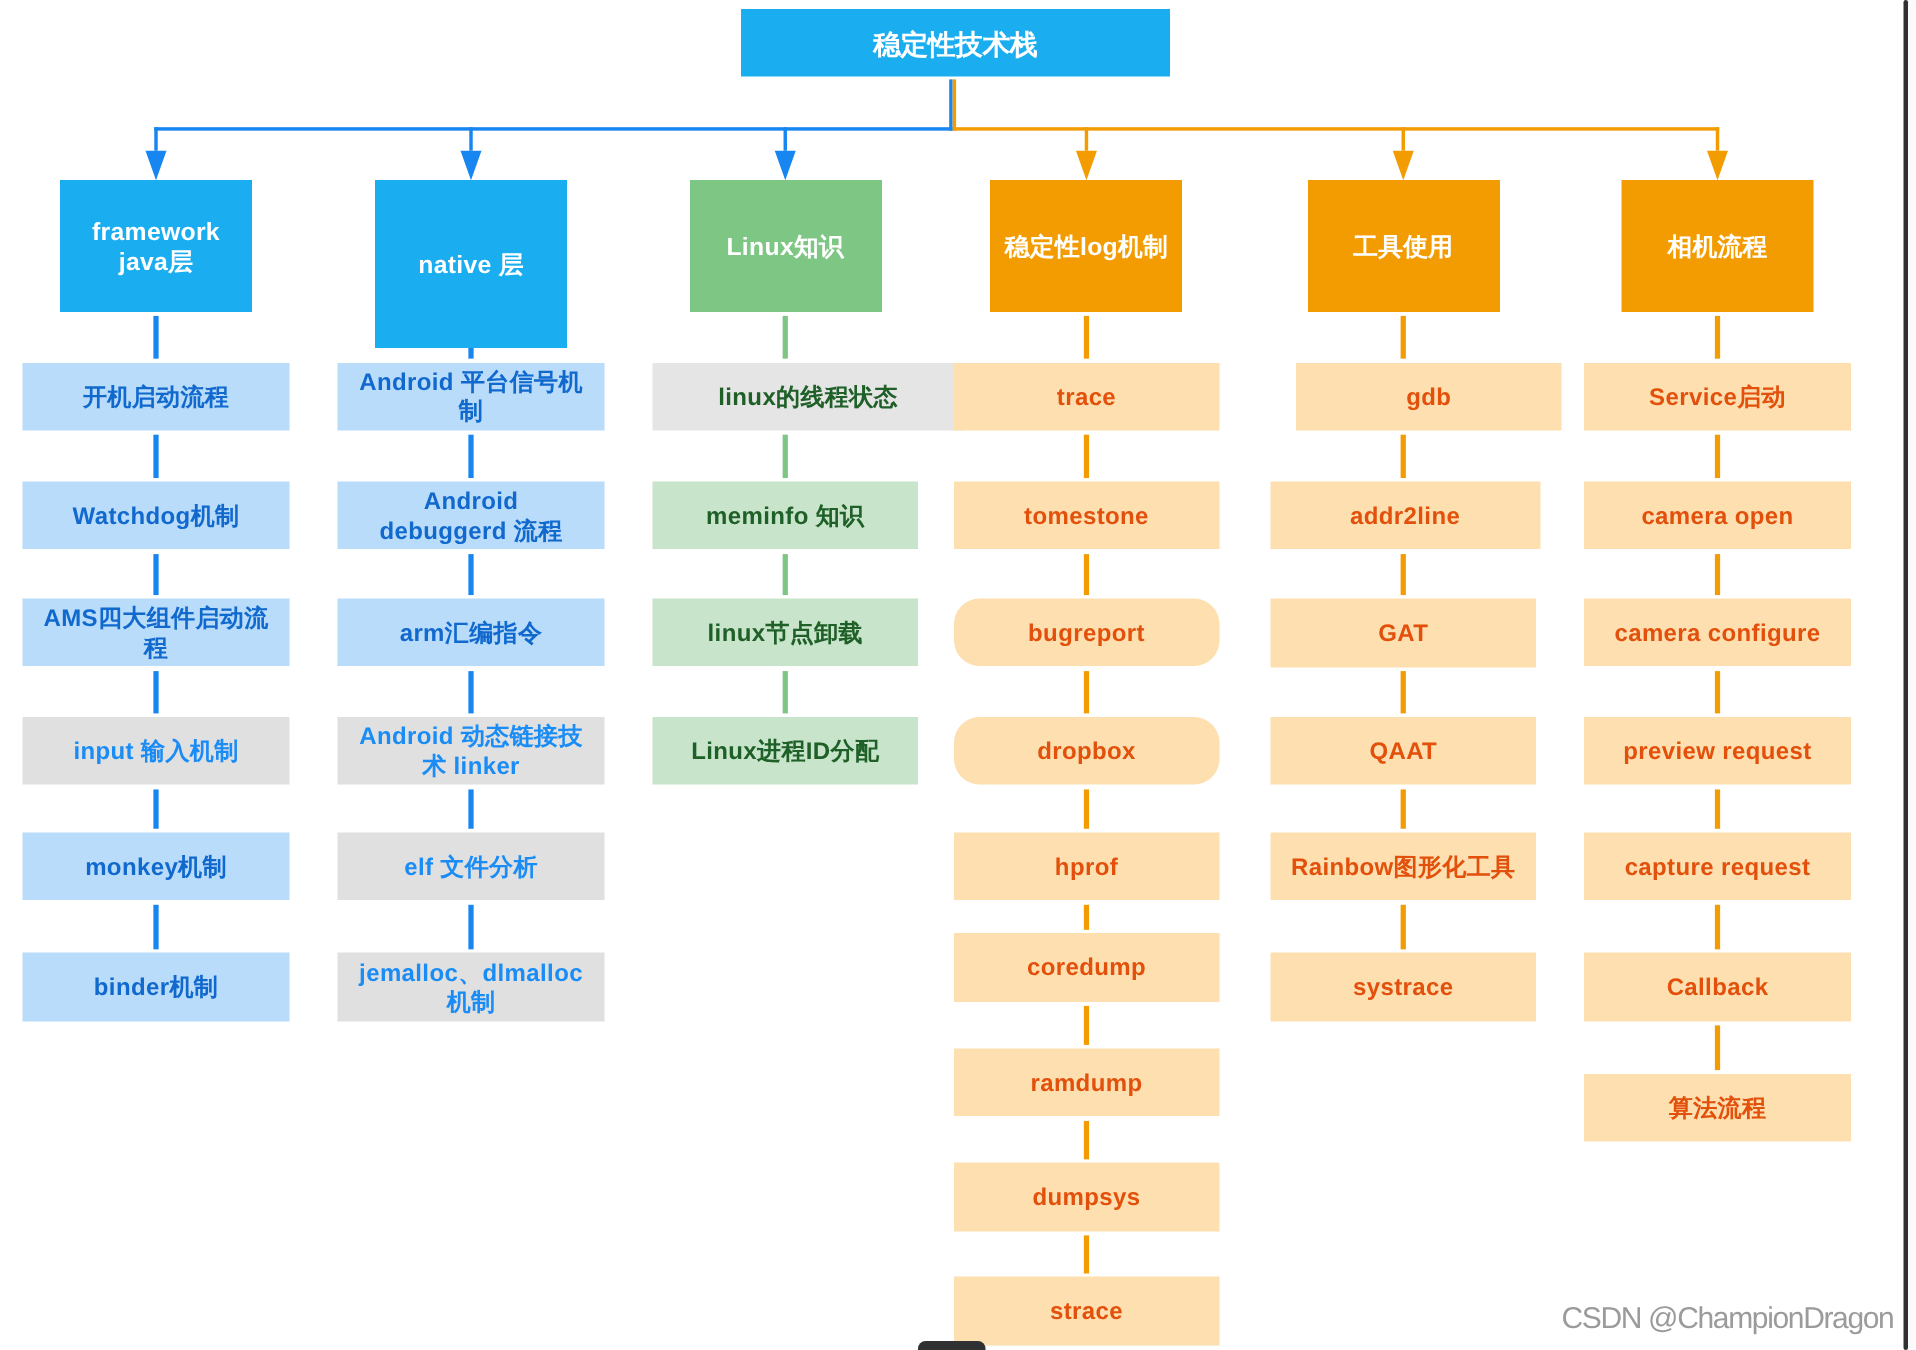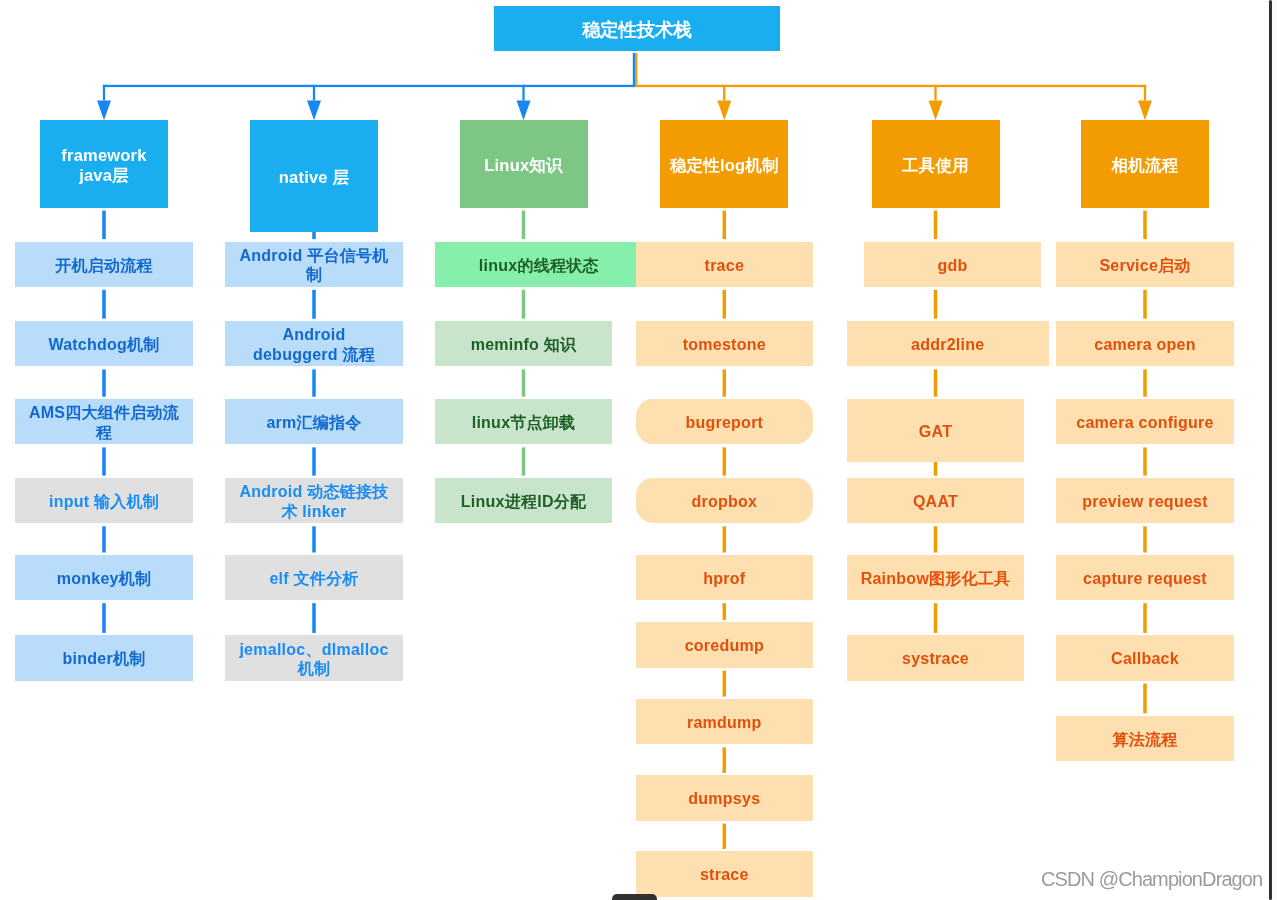--- a/index.html
+++ b/index.html
@@ -130,21 +130,21 @@
       </div>
       <div class="node leaf-node" style="left: 225.25px; top: 554.9px; width: 177.5px; height: 45.3px; background: rgb(224, 224, 224); color: rgb(26, 140, 245);">
         <span class="node-label">elf 文件分析</span>
       </div>
       <div class="node leaf-node" style="left: 225.25px; top: 635.3px; width: 177.5px; height: 45.3px; background: rgb(224, 224, 224); color: rgb(26, 140, 245);">
         <span class="node-label">jemalloc、dlmalloc机制</span>
       </div>
       <div class="node branch-node" style="left: 459.5px; top: 119.6px; width: 128px; height: 88px; background: rgb(125, 198, 132); color: rgb(255, 255, 255);">
         <span class="node-label">Linux知识</span>
       </div>
-      <div class="node leaf-node" style="left: 434.75px; top: 241.5px; width: 208px; height: 45.3px; background: #86efac; color: rgb(31, 96, 40);">
+      <div class="node leaf-node" style="left: 434.75px; top: 241.5px; width: 208px; height: 45.3px; background: #e5e5e5; color: rgb(31, 96, 40);">
         <span class="node-label">linux的线程状态</span>
       </div>
       <div class="node leaf-node" style="left: 434.75px; top: 321.1px; width: 177.5px; height: 45.3px; background: rgb(200, 228, 202); color: rgb(31, 96, 40);">
         <span class="node-label">meminfo 知识</span>
       </div>
       <div class="node leaf-node" style="left: 434.75px; top: 399.1px; width: 177.5px; height: 45.3px; background: rgb(200, 228, 202); color: rgb(31, 96, 40);">
         <span class="node-label">linux节点卸载</span>
       </div>
       <div class="node leaf-node" style="left: 434.75px; top: 478px; width: 177.5px; height: 45.3px; background: rgb(200, 228, 202); color: rgb(31, 96, 40);">
         <span class="node-label">Linux进程ID分配</span>
@@ -178,24 +178,24 @@
       </div>
       <div class="node leaf-node" style="left: 635.55px; top: 851.4px; width: 177.5px; height: 45.3px; background: rgb(253, 223, 176); color: rgb(226, 80, 11);">
         <span class="node-label">strace</span>
       </div>
       <div class="node branch-node" style="left: 871.5px; top: 119.6px; width: 128px; height: 88px; background: rgb(242, 156, 2); color: rgb(255, 255, 255);">
         <span class="node-label">工具使用</span>
       </div>
       <div class="node leaf-node" style="left: 846.75px; top: 241.5px; width: 177.5px; height: 45.3px; background: rgb(253, 223, 176); color: rgb(226, 80, 11); margin-left: 17px;">
         <span class="node-label">gdb</span>
       </div>
-      <div class="node leaf-node" style="left: 846.75px; top: 321.1px; width: 202px; height: 45.3px; background: rgb(253, 223, 176); color: rgb(226, 80, 11);">
+      <div class="node leaf-node" style="left: 846.75px; top: 321.1px; width: 180px; height: 45.3px; background: rgb(253, 223, 176); color: rgb(226, 80, 11);">
         <span class="node-label">addr2line</span>
       </div>
-      <div class="node leaf-node" style="left: 846.75px; top: 399.1px; width: 177.5px; height: 63px; background: rgb(253, 223, 176); color: rgb(226, 80, 11);">
+      <div class="node leaf-node" style="left: 846.75px; top: 399.1px; width: 177.5px; height: 46px; background: rgb(253, 223, 176); color: rgb(226, 80, 11);">
         <span class="node-label">GAT</span>
       </div>
       <div class="node leaf-node" style="left: 846.75px; top: 478px; width: 177.5px; height: 45.3px; background: rgb(253, 223, 176); color: rgb(226, 80, 11);">
         <span class="node-label">QAAT</span>
       </div>
       <div class="node leaf-node" style="left: 846.75px; top: 554.9px; width: 177.5px; height: 45.3px; background: rgb(253, 223, 176); color: rgb(226, 80, 11);">
         <span class="node-label">Rainbow图形化工具</span>
       </div>
       <div class="node leaf-node" style="left: 846.75px; top: 635.3px; width: 177.5px; height: 45.3px; background: rgb(253, 223, 176); color: rgb(226, 80, 11);">
         <span class="node-label">systrace</span>

